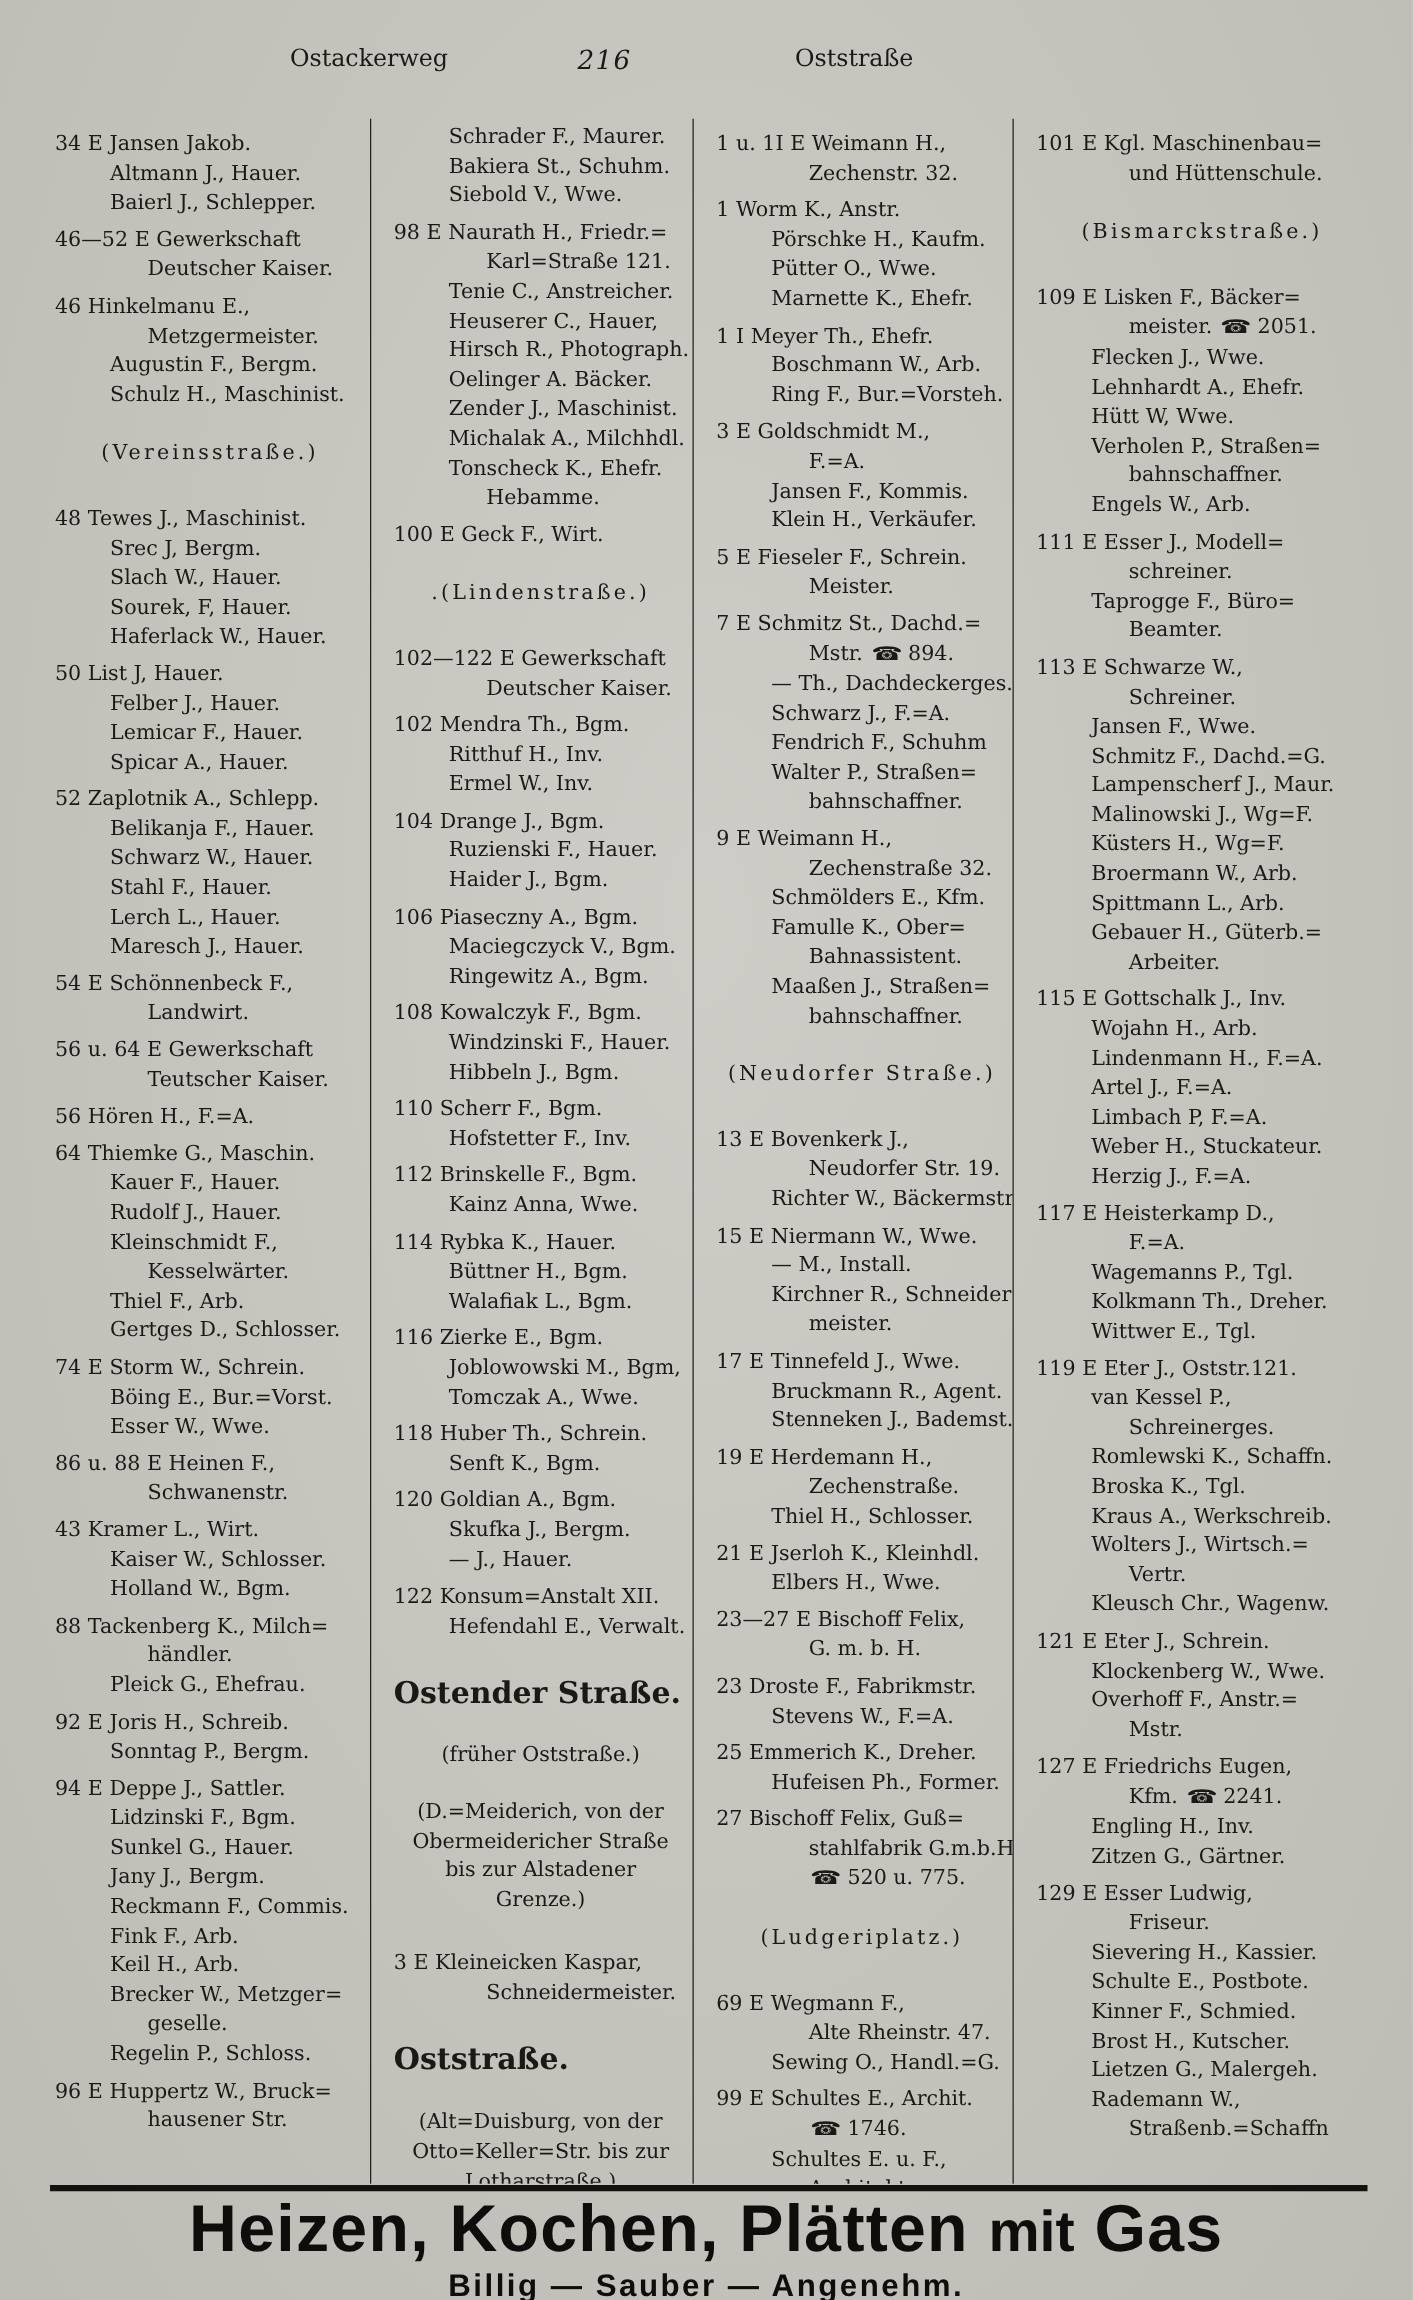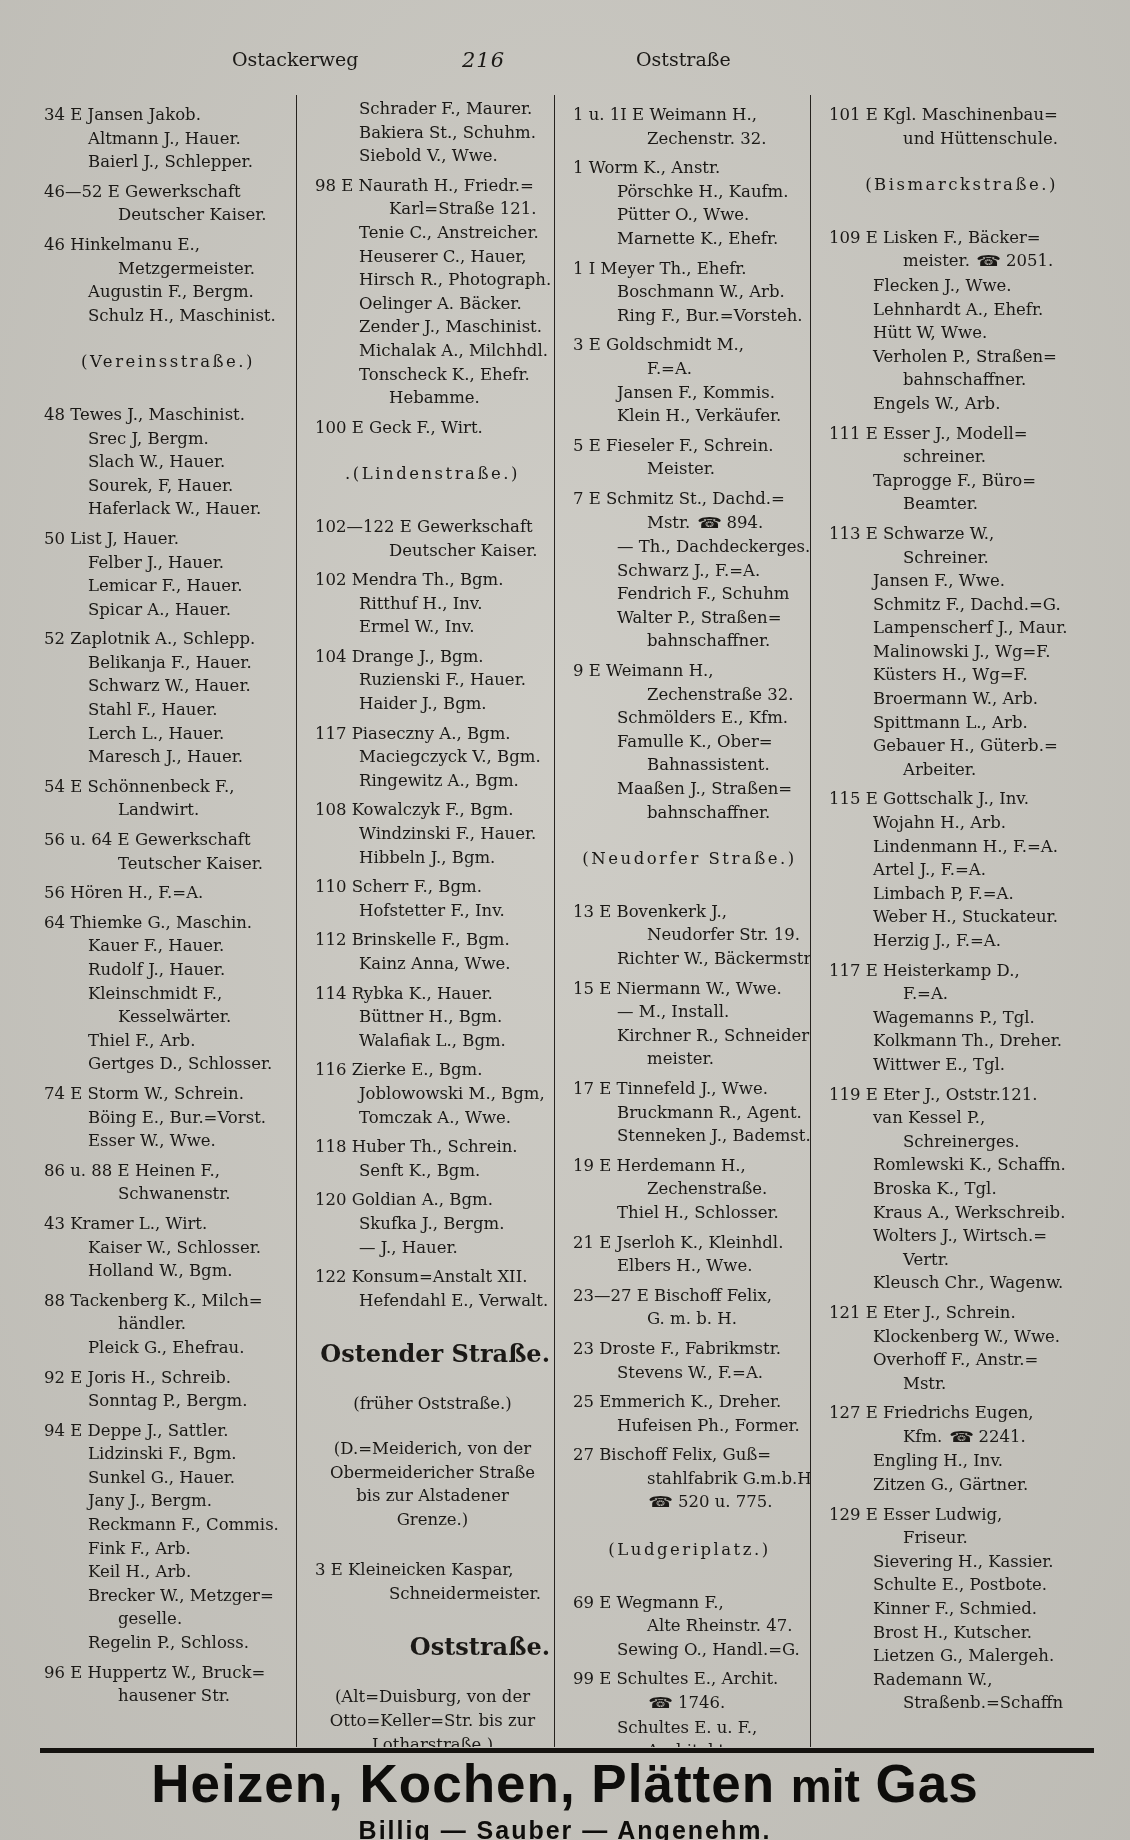--- a/index.html
+++ b/index.html
@@ -11,36 +11,36 @@
     position:relative;
     overflow:hidden;
   }
   .page{
     position:absolute;inset:0;
     background:
       radial-gradient(ellipse at 50% 40%, rgba(255,255,255,0.10), rgba(0,0,0,0.06)),
       #c9c7c0;
   }
   
-  .pagehead{position:absolute;top:48px;left:0;width:100%;height:36px;font-size:19px;}
+  .pagehead{position:absolute;top:36px;left:0;width:100%;height:36px;font-size:19px;}
   .pagehead .hl{position:absolute;left:232px;}
   .pagehead .hp{position:absolute;left:462px;font-style:italic;font-size:21px;letter-spacing:1px;}
   .pagehead .hr{position:absolute;left:636px;}
   
   .cols{
     position:absolute;top:95px;left:36px;width:1062px;height:1652px;
     display:grid;grid-template-columns:260px 258px 256px 288px;
   }
   .col{padding:2px 4px 0 8px;box-sizing:border-box;overflow:hidden;}
   .col + .col{border-left:1.6px solid #25221e;padding-left:18px;}
   .ln{font-size:16.5px;line-height:23.6px;white-space:nowrap;}
   .ln-e{padding-left:0;margin-top:6px;}
   .ln-r{padding-left:44px;}
   .ln-w{padding-left:74px;}
-  .ln-h{font-weight:bold;font-size:24px;line-height:30px;text-align:right;white-space:normal;margin:6px 0 2px 0;}
+  .ln-h{font-weight:bold;font-size:24px;line-height:30px;text-align:left;white-space:normal;margin:6px 0 2px 0;}
   .ln-s{text-align:center;letter-spacing:2.5px;white-space:nowrap;margin:2px 0;}
   .ln-c{text-align:center;white-space:nowrap;padding-left:0;}
   .ln-g{height:21px;}
   .tel{font-size:15px;letter-spacing:-1px;display:inline-block;transform:scaleX(1.35);transform-origin:center;padding:0 4px;}
   
   .adrule{position:absolute;left:40px;top:1748px;width:1054px;height:0;border-top:5px solid #14120f;}
   .ad{position:absolute;left:0;top:1756px;width:100%;text-align:center;
       font-family:"Liberation Sans","DejaVu Sans",sans-serif;color:#0e0d0b;}
   .ad .l1{font-size:53px;font-weight:bold;letter-spacing:1px;line-height:56px;}
   .ad .l1 .mid{font-weight:600;font-size:46px;letter-spacing:0;}
@@ -143,21 +143,21 @@
         <div class="ln ln-s">.(Lindenstraße.)</div>
         <div class="ln ln-g"></div>
         <div class="ln ln-e">102—122 E Gewerkschaft</div>
         <div class="ln ln-w">Deutscher Kaiser.</div>
         <div class="ln ln-e">102 Mendra Th., Bgm.</div>
         <div class="ln ln-r">Ritthuf H., Inv.</div>
         <div class="ln ln-r">Ermel W., Inv.</div>
         <div class="ln ln-e">104 Drange J., Bgm.</div>
         <div class="ln ln-r">Ruzienski F., Hauer.</div>
         <div class="ln ln-r">Haider J., Bgm.</div>
-        <div class="ln ln-e">117 Piaseczny A., Bgm.</div>
+        <div class="ln ln-e">106 Piaseczny A., Bgm.</div>
         <div class="ln ln-r">Maciegczyck V., Bgm.</div>
         <div class="ln ln-r">Ringewitz A., Bgm.</div>
         <div class="ln ln-e">108 Kowalczyk F., Bgm.</div>
         <div class="ln ln-r">Windzinski F., Hauer.</div>
         <div class="ln ln-r">Hibbeln J., Bgm.</div>
         <div class="ln ln-e">110 Scherr F., Bgm.</div>
         <div class="ln ln-r">Hofstetter F., Inv.</div>
         <div class="ln ln-e">112 Brinskelle F., Bgm.</div>
         <div class="ln ln-r">Kainz Anna, Wwe.</div>
         <div class="ln ln-e">114 Rybka K., Hauer.</div>

